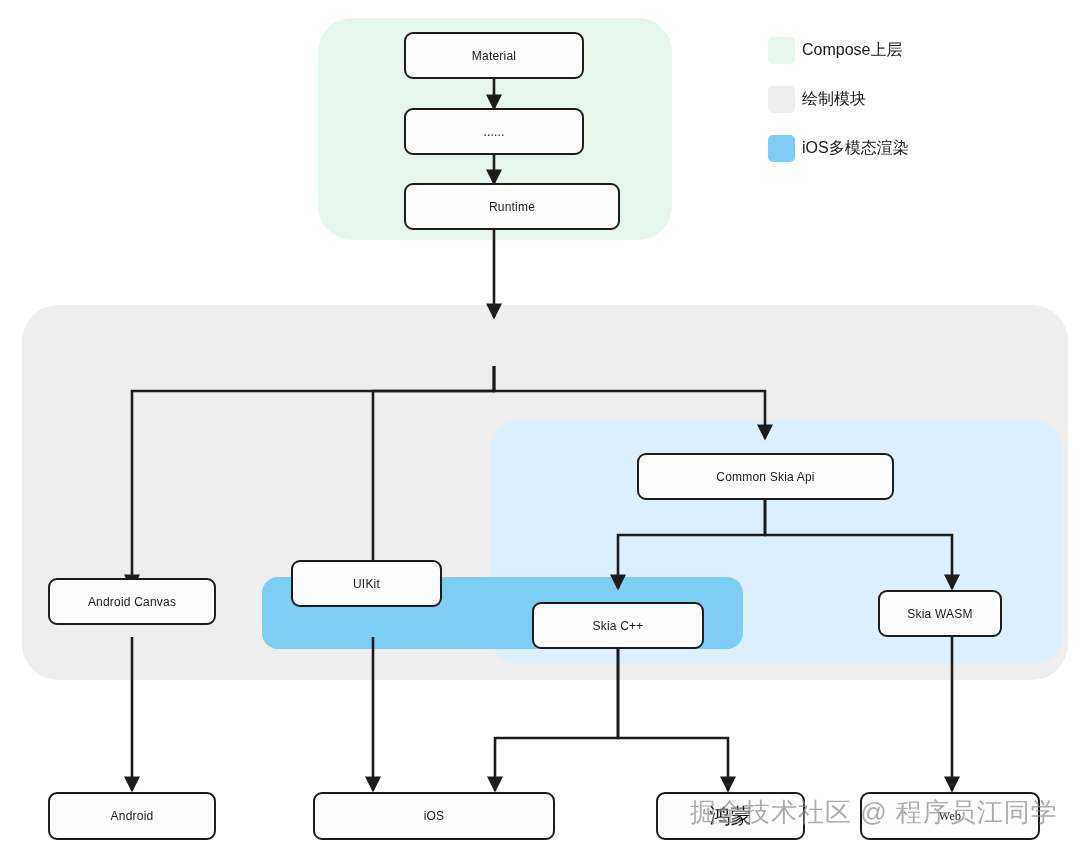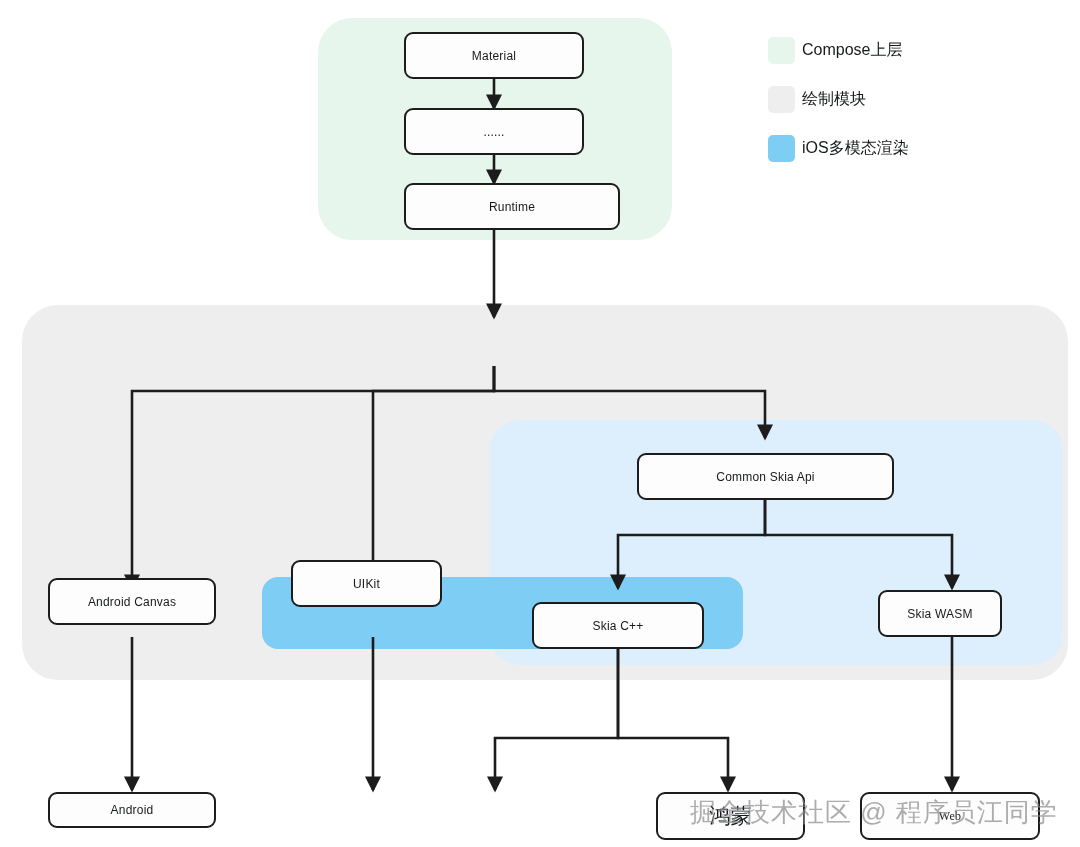--- a/index.html
+++ b/index.html
@@ -157,22 +157,23 @@
   <div class="node" style="left:637px; top:453px; width:257px; height:47px;">Common Skia Api</div>
 
   <div class="node" style="left:48px;  top:578px; width:168px; height:47px;">Android Canvas</div>
 
   <div class="node" style="left:291px; top:560px; width:151px; height:47px;">UIKit</div>
 
   <div class="node" style="left:532px; top:602px; width:172px; height:47px;">Skia C++</div>
 
   <div class="node" style="left:878px; top:590px; width:124px; height:47px;">Skia WASM</div>
 
-  <div class="node" style="left:48px;  top:792px; width:168px; height:36px;">Android</div>
+  <div class="node" style="left:48px;  top:792px; width:168px; height:48px;">Android</div>
 
+  <div class="node" style="left:313px; top:792px; width:242px; height:48px;">iOS</div>
 
   <div class="node cjk" style="left:656px; top:792px; width:149px; height:48px;text-align:right;">鸿蒙</div>
 
   <div class="node" style="left:860px; top:792px; width:180px; height:48px;font-family:Liberation Serif, serif;">Web</div>
 
   <div class="legend">
     <div class="legend-row">
       <span class="legend-swatch" style="background:#e6f6ec;"></span>
       <span class="legend-label">Compose上层</span>
     </div>

